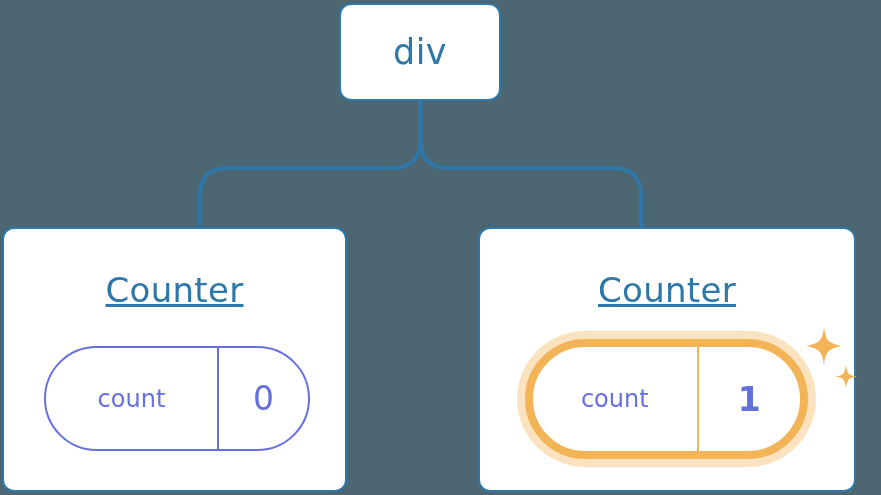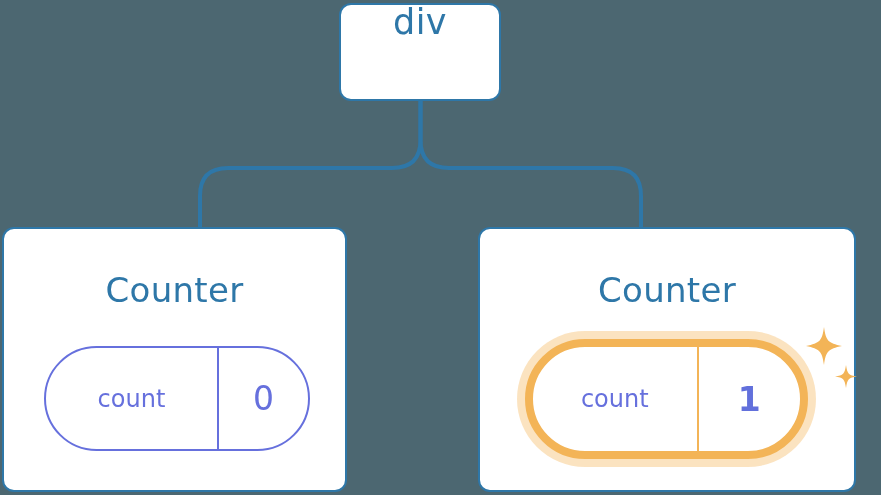--- a/index.html
+++ b/index.html
@@ -32,21 +32,21 @@
     position: absolute;
     left: 339px;
     top: 3px;
     width: 162px;
     height: 98px;
     background: #ffffff;
     border: 2px solid #2e77a8;
     border-radius: 12px;
     box-sizing: border-box;
     display: flex;
-    align-items: flex-start;
+    align-items: center;
     justify-content: center;
   }
   .node-root .node-label {
     font-size: 35px;
     color: #2e77a8;
     letter-spacing: 0.5px;
     line-height: 1;
   }
 
   
@@ -72,20 +72,21 @@
   .card-title {
     position: absolute;
     left: 0;
     right: 0;
     top: 44px;
     text-align: center;
     font-size: 34px;
     color: #2e77a8;
     line-height: 1;
     letter-spacing: 0.3px;
+    text-decoration: underline;
   }
 
   
   .pill-wrap {
     position: absolute;
     display: flex;
     align-items: stretch;
   }
   .pill-wrap-left {
     left: 40px;

